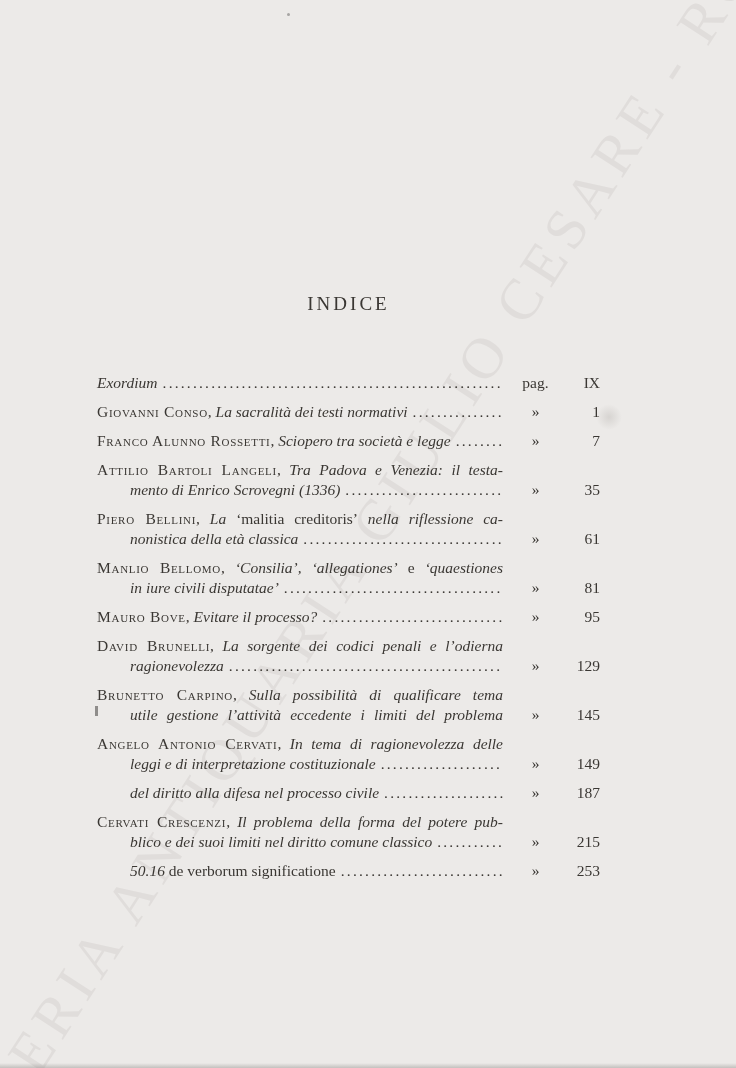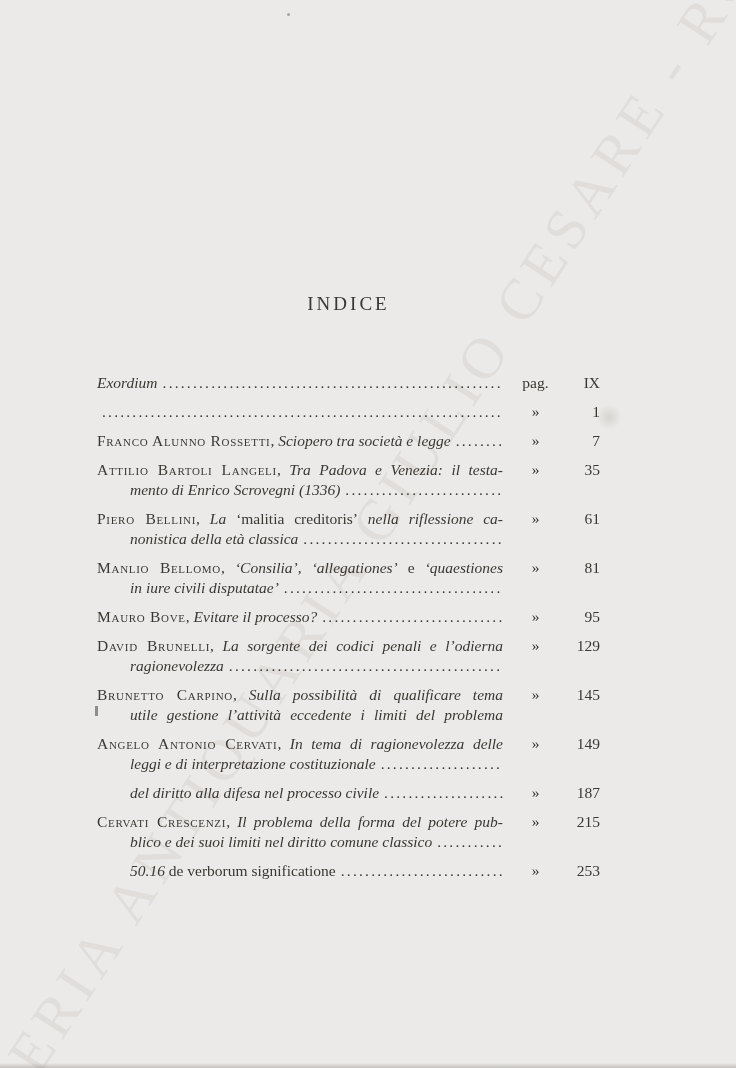--- a/index.html
+++ b/index.html
@@ -58,21 +58,21 @@
     color: var(--ink, #3a3733);
   }
   .title {
     font-size: 19px;
     line-height: 24px;
     letter-spacing: 3px;
     text-align: center;
     margin-bottom: 57px;
   }
   .entries { font-size: 15.5px; line-height: 20px; }
-  .row { display: flex; margin-bottom: 9px; }
+  .row { display: flex; align-items: flex-end; margin-bottom: 9px; }
   .row:last-child { margin-bottom: 0; }
   .txt { width: 406px; }
   .ref {
     width: 57px;
     text-align: center;
     padding-left: 8px;
     box-sizing: border-box;
     flex: none;
   }
   .page-num { flex: 1; text-align: right; }
@@ -117,20 +117,21 @@
               <span class="leader">......................................................................................................................................................</span>
             </div>
           </div>
     <div class="ref">pag.</div>
     <div class="page-num">IX</div>
   </div>
 
   <div class="row">
     <div class="txt">
             <div class="line last">
+              <span class="segs"><span class="s-sc">Giovanni Conso</span><span class="s-r">, </span><span class="s-i">La sacralità dei testi normativi</span></span>
               <span class="leader">......................................................................................................................................................</span>
             </div>
           </div>
     <div class="ref">»</div>
     <div class="page-num">1</div>
   </div>
 
   <div class="row">
     <div class="txt">
             <div class="line last">

